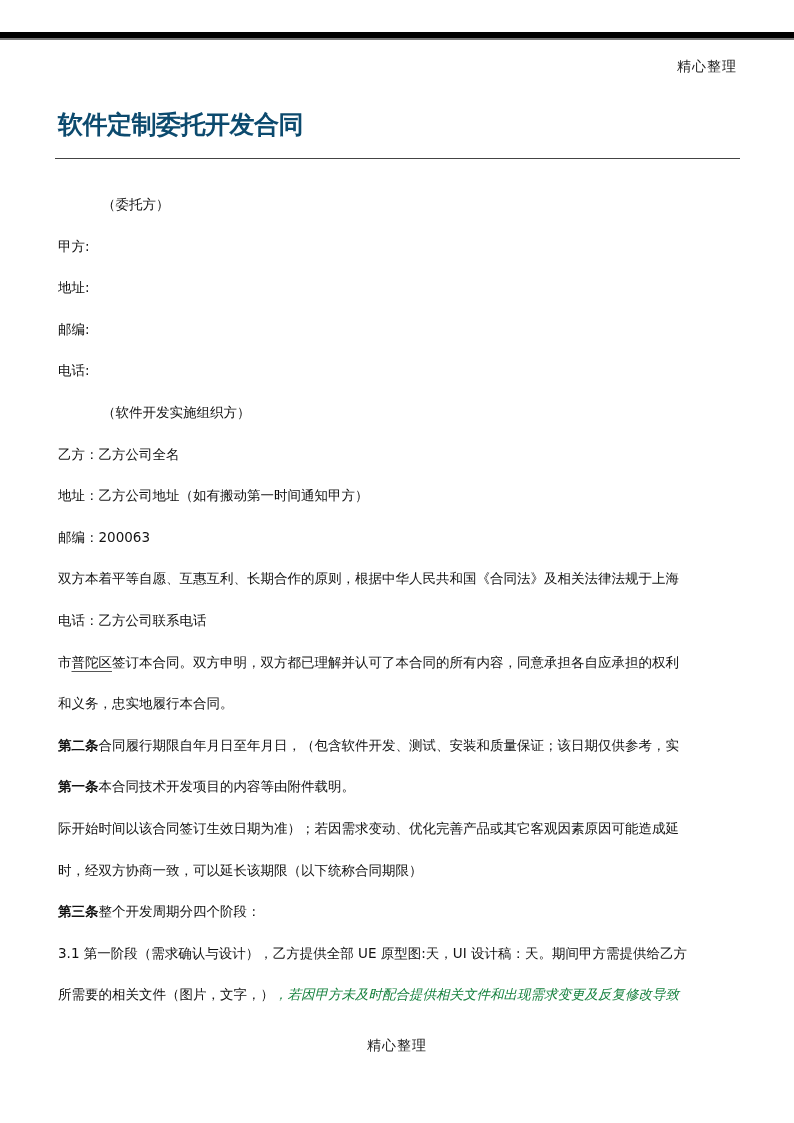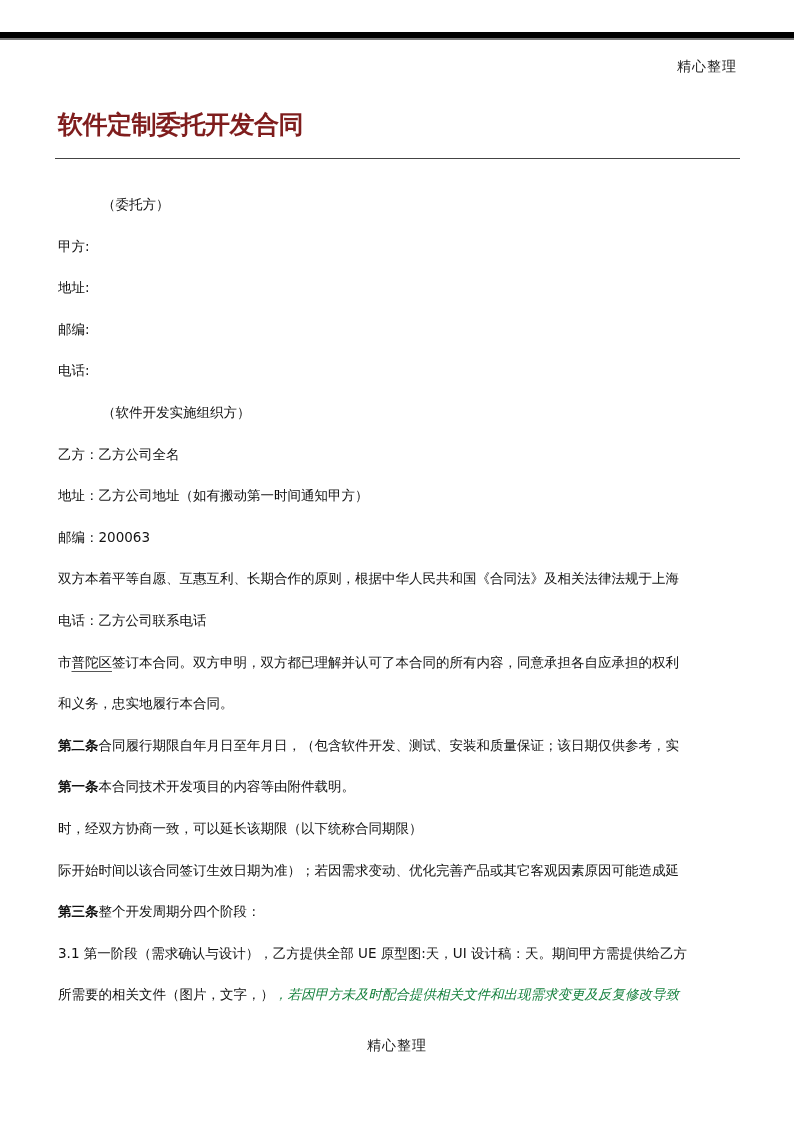--- a/index.html
+++ b/index.html
@@ -33,21 +33,21 @@
       font-size: 14px;
       color: #222222;
       letter-spacing: 1px;
     }
     .doc-title {
       position: absolute;
       left: 58px;
       top: 108px;
       font-size: 25px;
       font-weight: bold;
-      color: #7f1d1d;
+      color: #0c4a6e;
       letter-spacing: -0.5px;
       margin: 0;
     }
     .title-rule {
       position: absolute;
       left: 55px;
       top: 158px;
       width: 685px;
       height: 1px;
       background: #444444;
@@ -132,22 +132,22 @@
   </div>
   <div class="line">和义务，忠实地履行本合同。</div>
 
   <div class="line">
     <span class="bold">第二条</span><span>合同履行期限自年月日至年月日，（包含软件开发、测试、安装和质量保证；该日期仅供参考，实</span>
   </div>
 
   <div class="line">
     <span class="bold">第一条</span><span>本合同技术开发项目的内容等由附件载明。</span>
   </div>
+  <div class="line">际开始时间以该合同签订生效日期为准）；若因需求变动、优化完善产品或其它客观因素原因可能造成延</div>
   <div class="line">时，经双方协商一致，可以延长该期限（以下统称合同期限）</div>
-  <div class="line">际开始时间以该合同签订生效日期为准）；若因需求变动、优化完善产品或其它客观因素原因可能造成延</div>
 
   <div class="line">
     <span class="bold">第三条</span><span>整个开发周期分四个阶段：</span>
   </div>
 
   <div class="line">3.1 第一阶段（需求确认与设计），乙方提供全部 UE 原型图:天，UI 设计稿：天。期间甲方需提供给乙方</div>
   <div class="line">
     <span>所需要的相关文件（图片，文字，）</span><span class="red">，若因甲方未及时配合提供相关文件和出现需求变更及反复修改导致</span>
   </div>
 </div>

